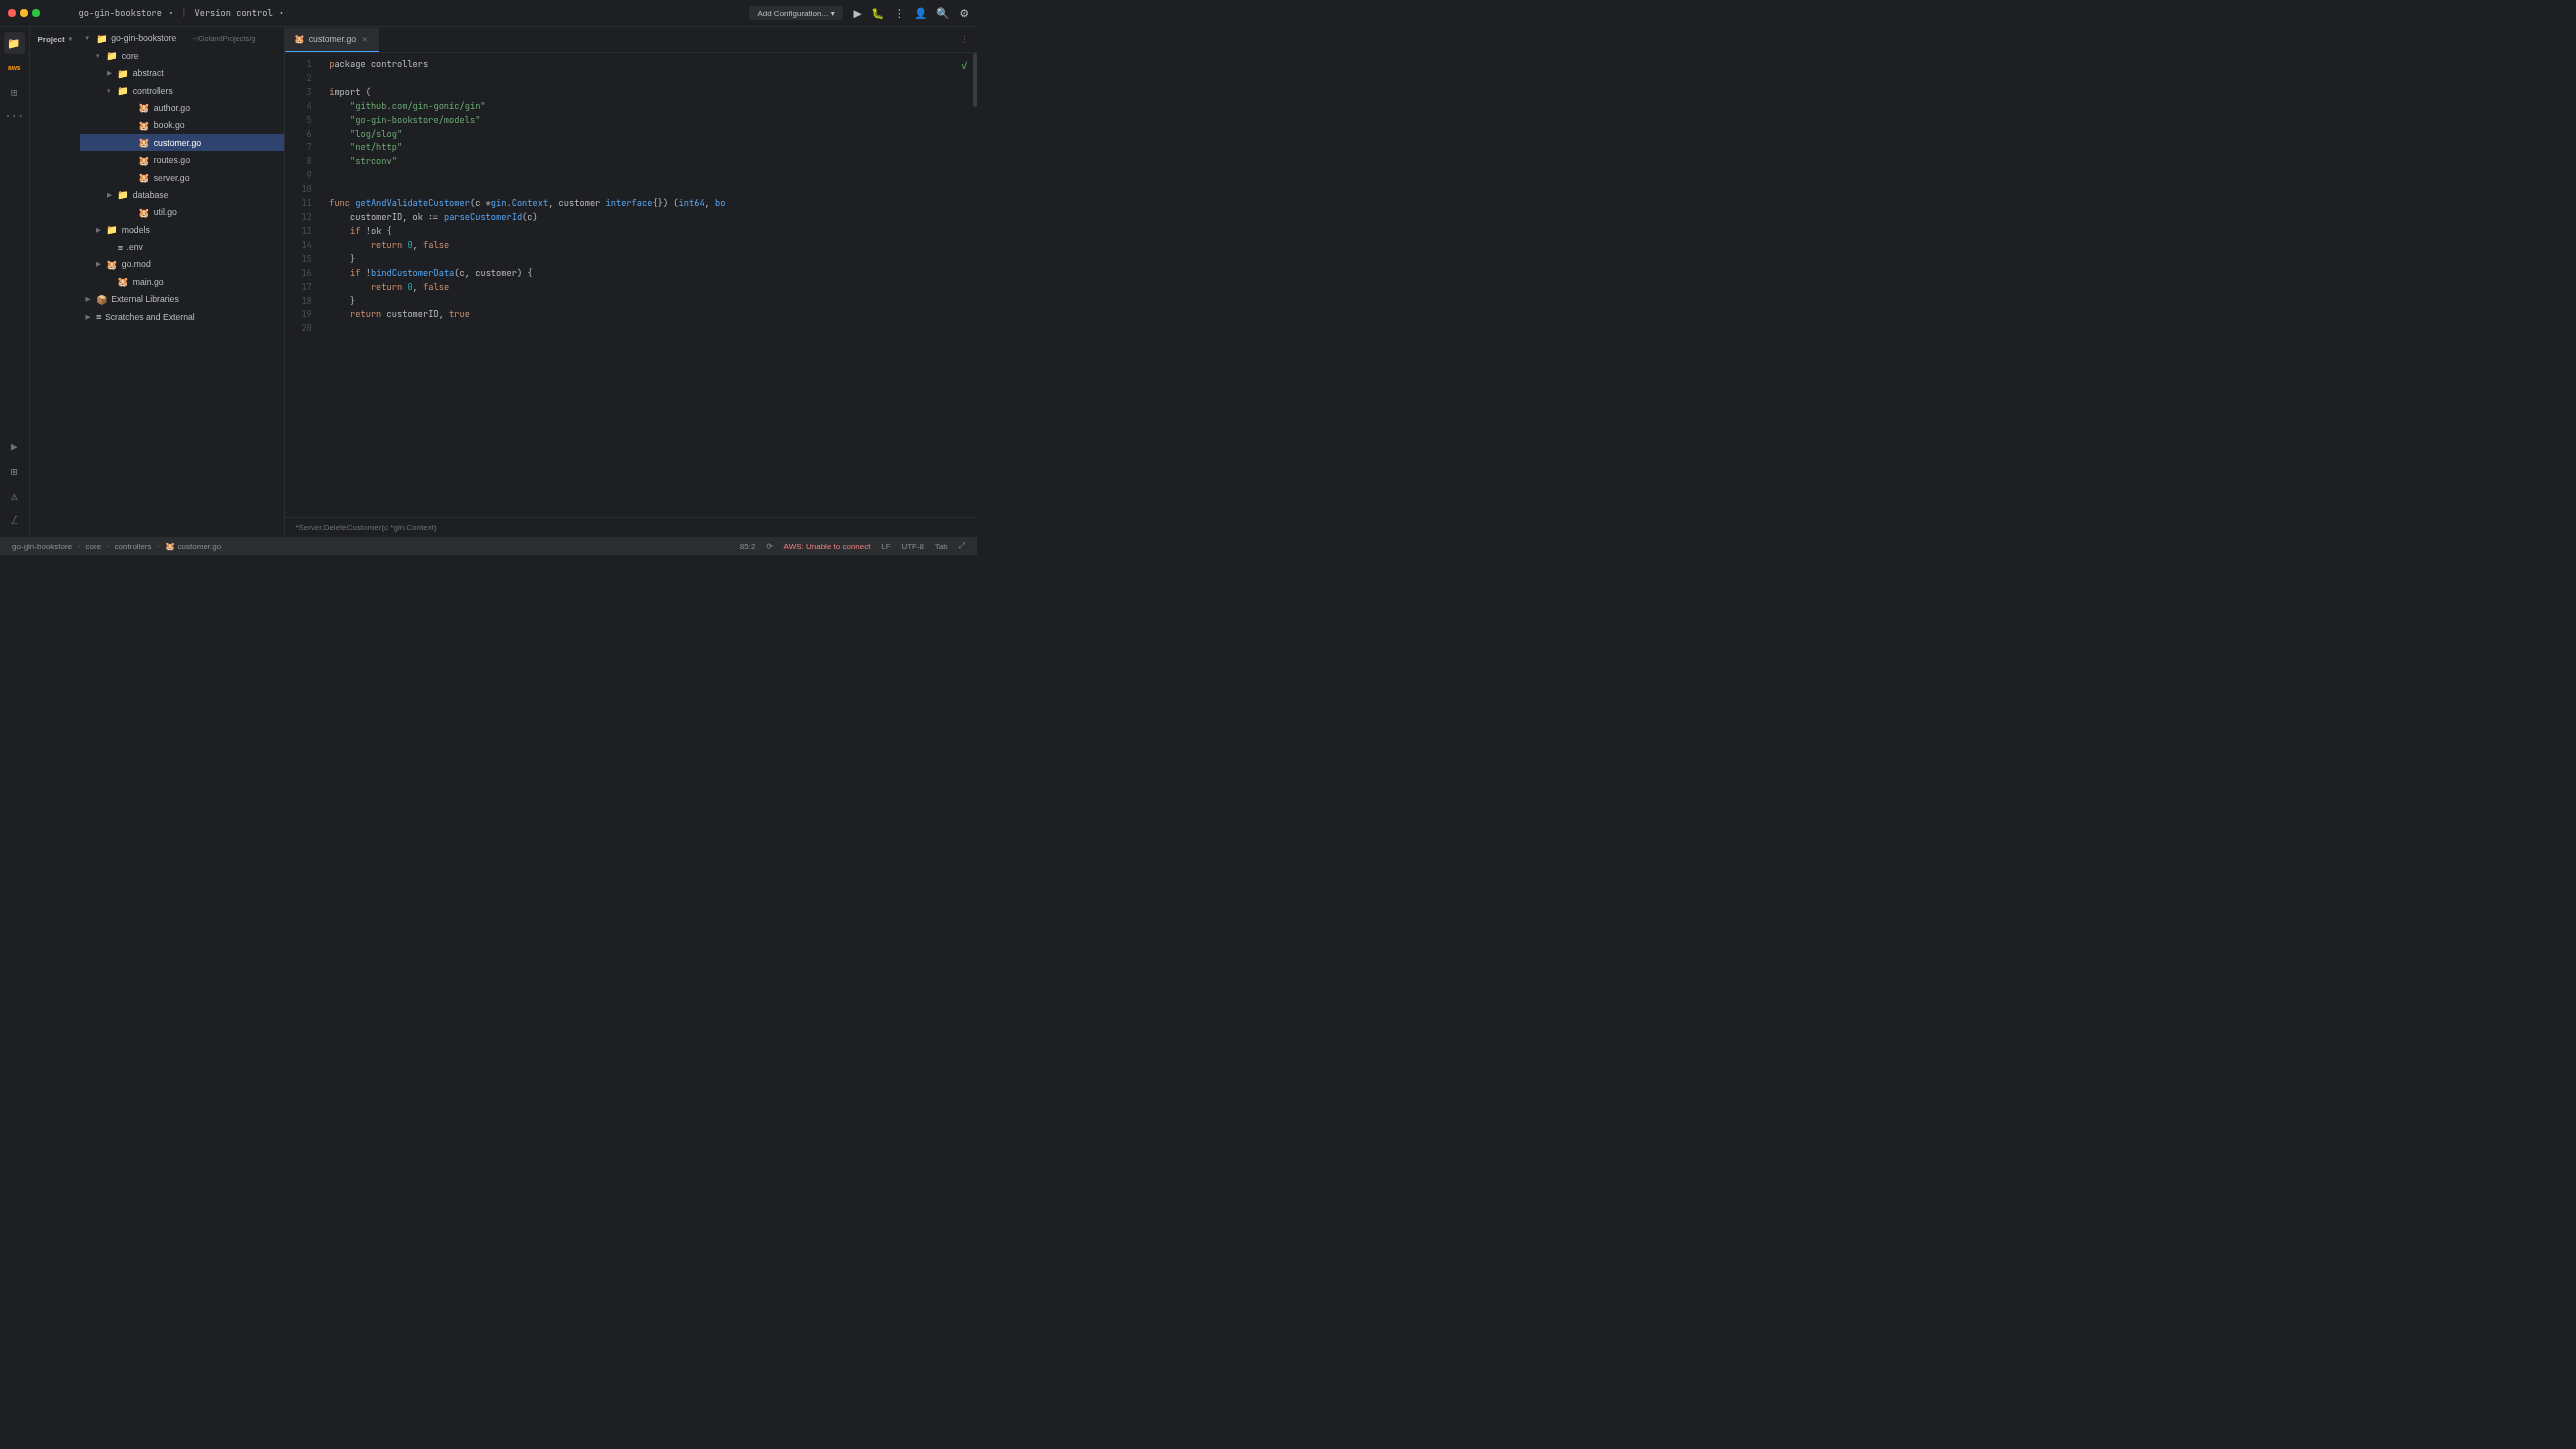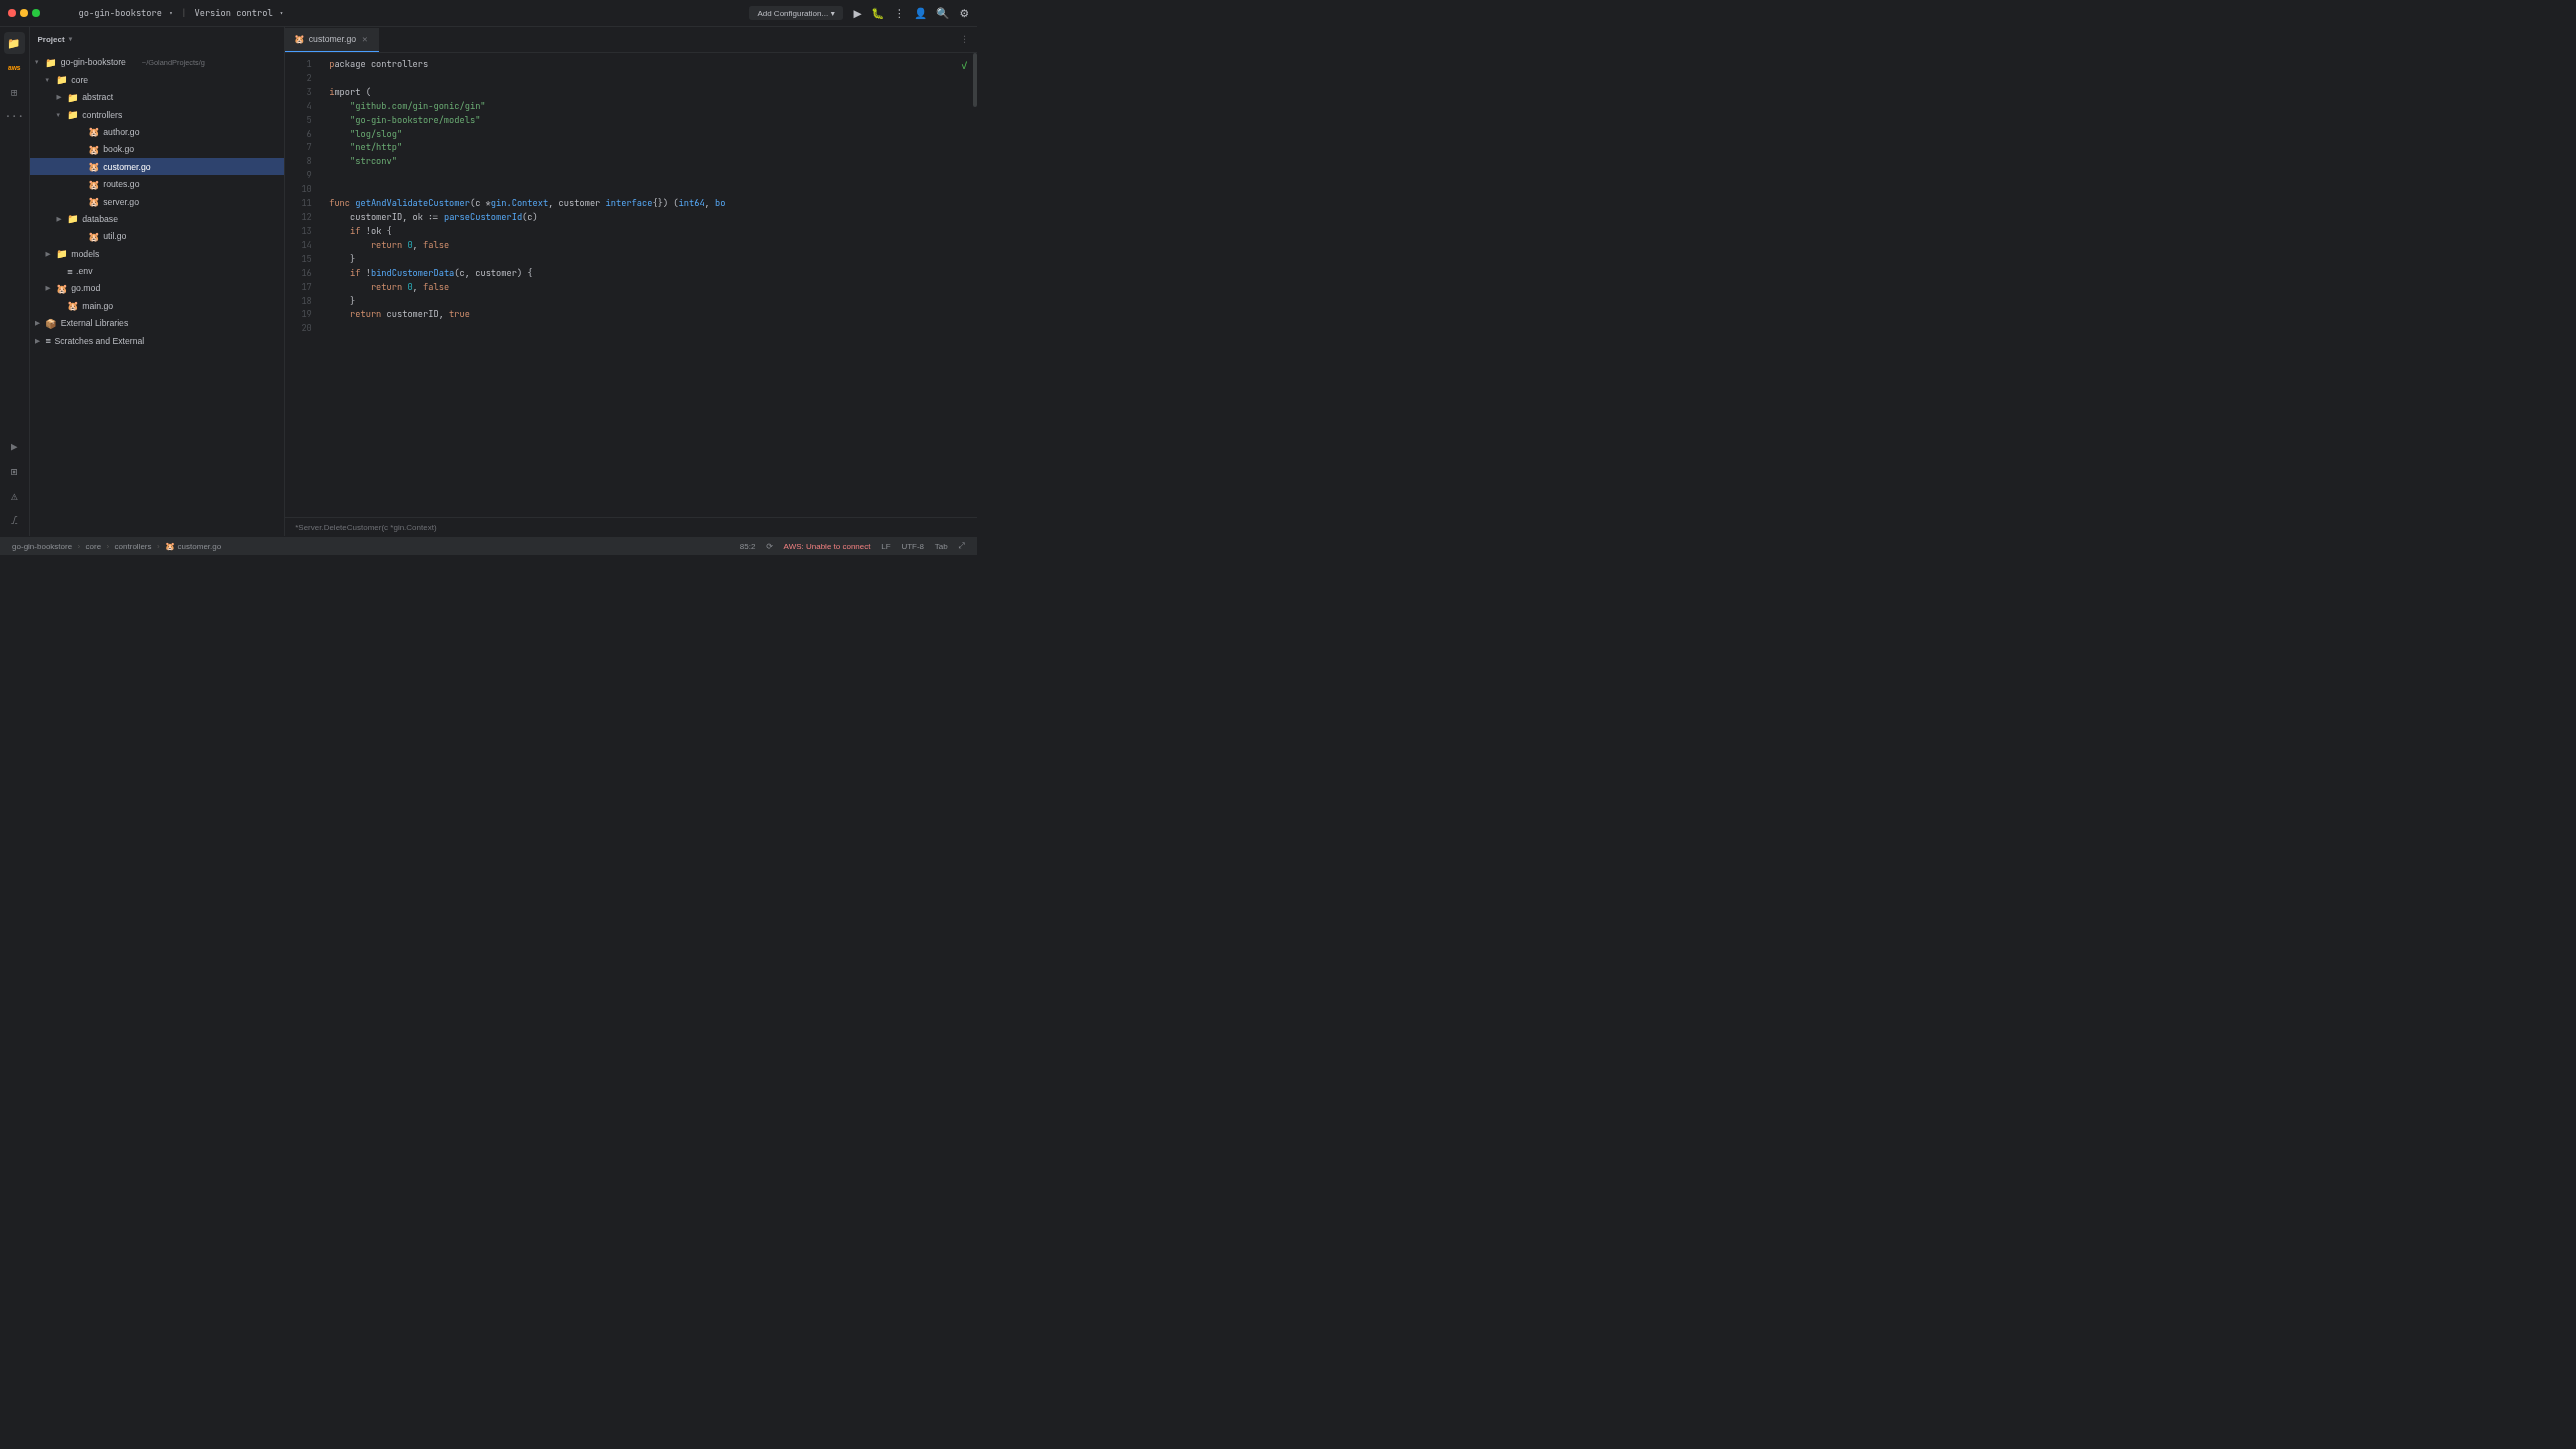--- a/index.html
+++ b/index.html
@@ -134,21 +134,20 @@
       gap: 2.7px;
       padding-bottom: 5.4px;
     }
 
     
     .file-tree-panel {
       width: 255px;
       background: #1e1f22;
       border-right: 0.7px solid #2b2d30;
       display: flex;
-      flex-direction: column;
       flex-shrink: 0;
       overflow: hidden;
     }
     .panel-header {
       height: 24px;
       display: flex;
       align-items: center;
       padding: 0 8px;
       font-size: 8px;
       font-weight: 600;

